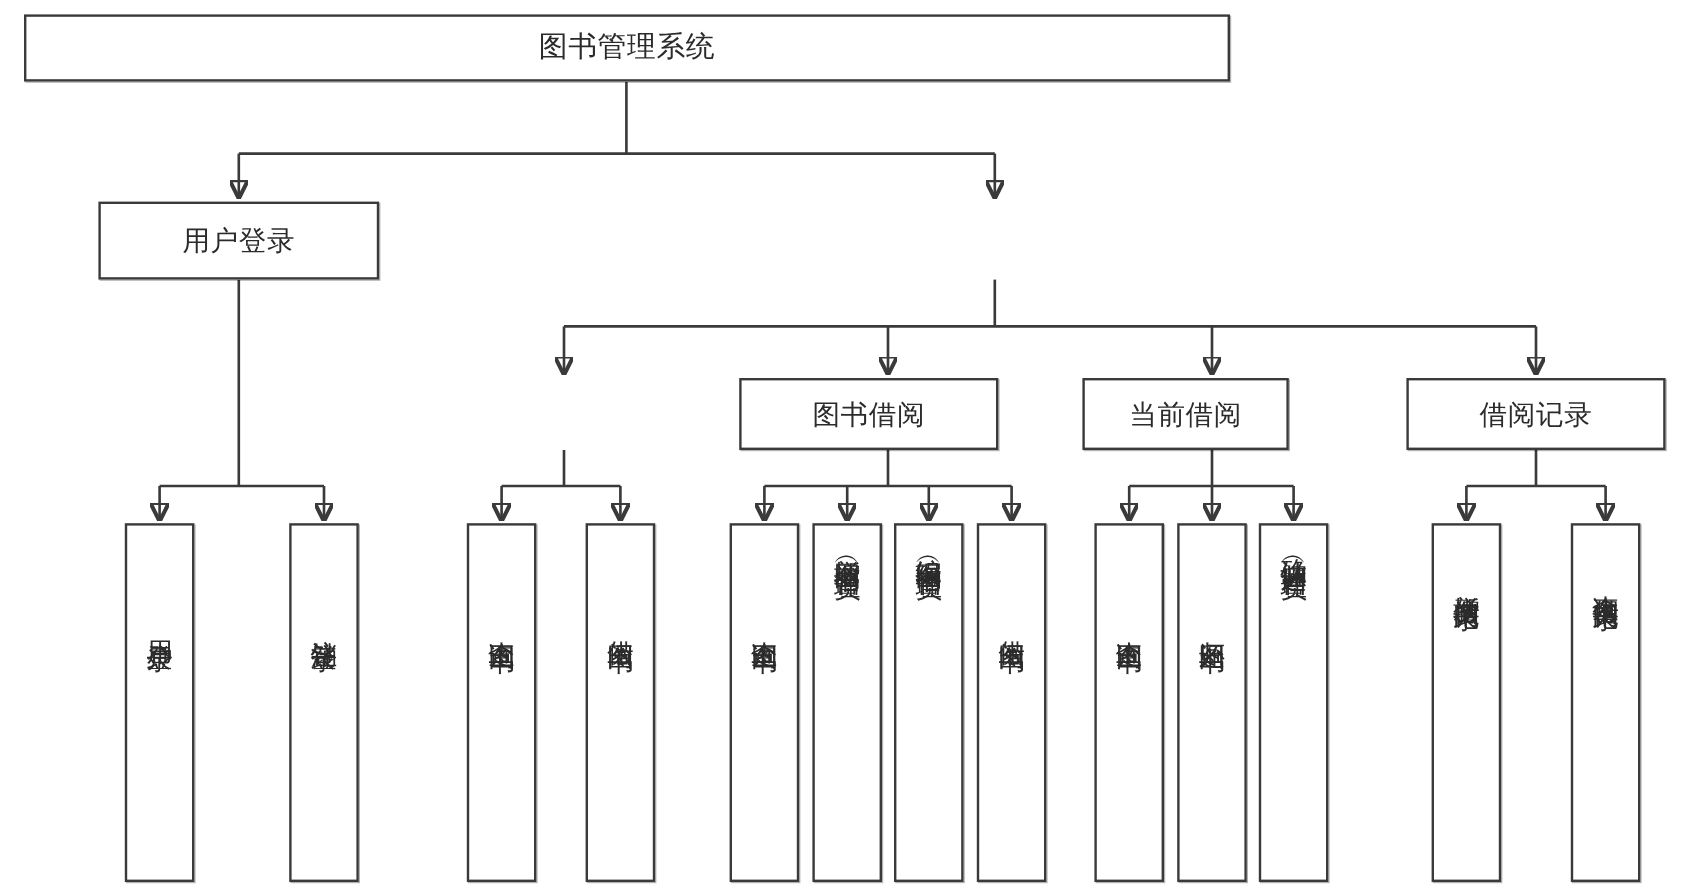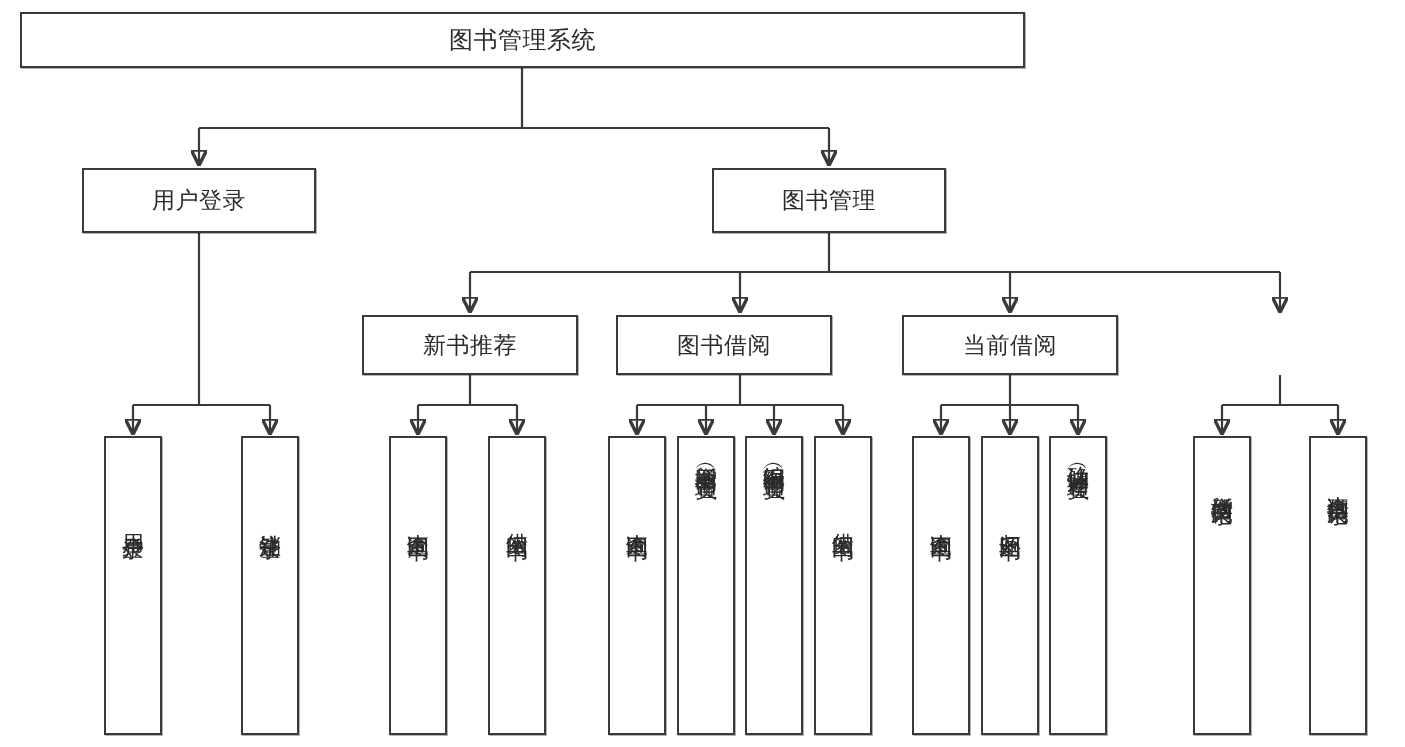--- a/index.html
+++ b/index.html
@@ -123,32 +123,29 @@
     <line x1="1338" y1="405" x2="1338" y2="433" marker-end="url(#arrow)"></line>
   </svg>
 
   <div class="node horiz root" style="left:20px; top:12px; width:1005px; height:56px;">
     <span class="lbl">图书管理系统</span>
   </div>
 
   <div class="node horiz" style="left:82px; top:168px; width:234px; height:65px;">
     <span class="lbl">用户登录</span>
   </div>
-  <div class="node horiz" style="left:712px; top:168px; width:234px; height:65px;">
-    <span class="lbl">图书管理</span>
-  </div>
 
-  <div class="node horiz" style="left:362px; top:315px; width:216px; height:60px;">
-    <span class="lbl">新书推荐</span>
-  </div>
   <div class="node horiz" style="left:616px; top:315px; width:216px; height:60px;">
     <span class="lbl">图书借阅</span>
   </div>
-  <div class="node horiz" style="left:902px; top:315px; width:216px; height:60px;">
+  <div class="node horiz" style="left:902px; top:315px; width:172px; height:60px;">
     <span class="lbl">当前借阅</span>
+  </div>
+  <div class="node horiz" style="left:1172px; top:315px; width:216px; height:60px;">
+    <span class="lbl">借阅记录</span>
   </div>
 
   <div class="node vert" style="left:104px; top:436px; width:58px; height:299px; padding-top:78px;">
     <span class="lbl">用户登录</span>
   </div>
   <div class="node vert" style="left:241px; top:436px; width:58px; height:299px; padding-top:78px;">
     <span class="lbl">注销登录</span>
   </div>
 
   <div class="node vert" style="left:389px; top:436px; width:58px; height:299px; padding-top:78px;">

